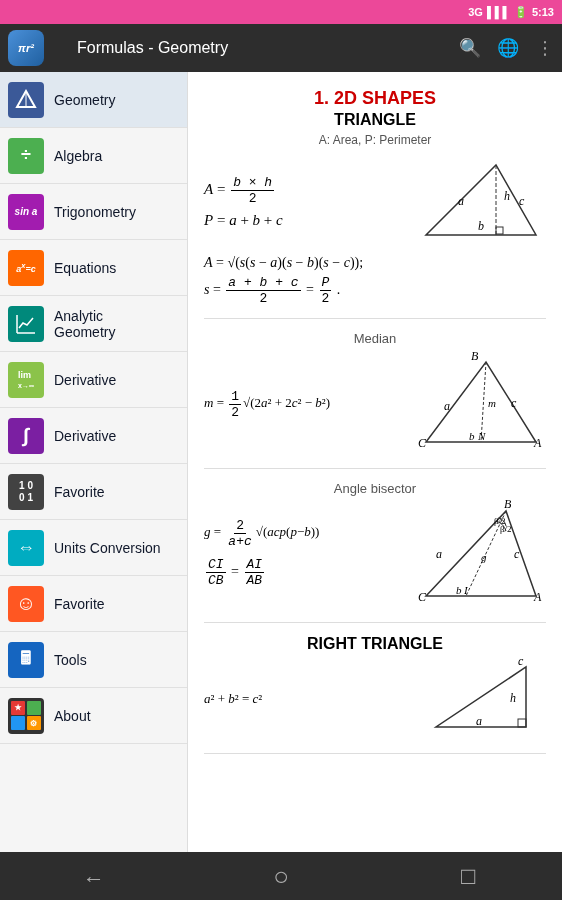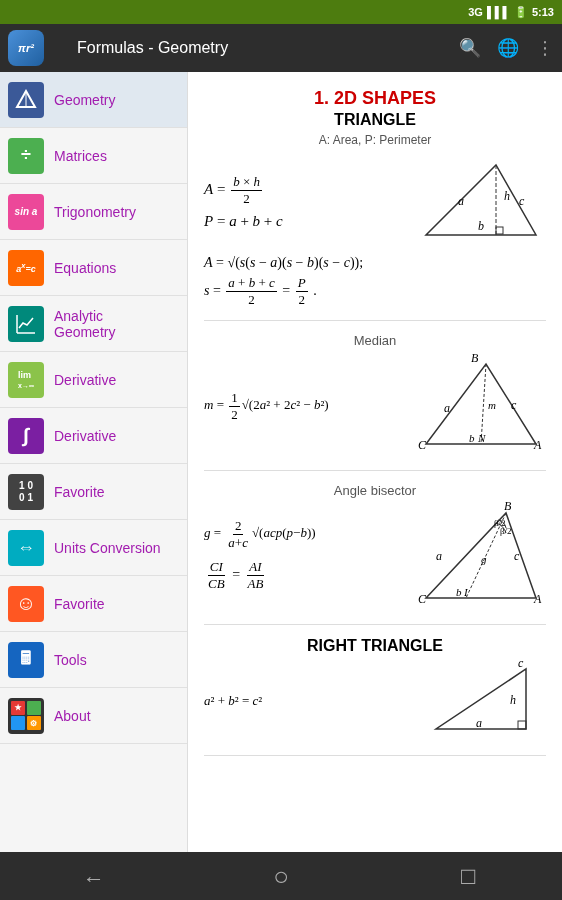--- a/index.html
+++ b/index.html
@@ -9,21 +9,21 @@
       background: #1a1a1a;
       font-family: 'Arial', sans-serif;
       overflow: hidden;
       position: relative;
     }
 
     
     .status-bar {
       width: 100%;
       height: 24px;
-      background: #4d7c0f;
+      background: #ec4899;
       display: flex;
       align-items: center;
       justify-content: flex-end;
       padding: 12px 8px;
       color: white;
       font-size: 11px;
       font-weight: bold;
     }
     .status-bar-icons {
       display: flex;
@@ -102,21 +102,21 @@
       display: flex;
       align-items: center;
       justify-content: center;
       color: white;
       font-size: 13px;
       font-weight: bold;
       flex-shrink: 0;
     }
     .sidebar-label {
       font-size: 14px;
-      color: #a21caf;
+      color: #0f172a;
     }
 
     
     .content-area {
       flex: 1;
       background: white;
       overflow-y: auto;
       padding: 16px 16px;
     }
 
@@ -156,21 +156,21 @@
     .formula-block {
       flex: 1;
     }
 
     .math-frac {
       display: inline-flex;
       flex-direction: column;
       align-items: center;
       vertical-align: middle;
       margin: 0 2px;
-      font-family: Liberation Serif, serif;
+      font-family: Liberation Mono, monospace;
     }
     .math-frac .num {
       border-bottom: 1px solid #000;
       padding: 0 2px;
       font-size: 13px;
     }
     .math-frac .den {
       padding: 0 2px;
       font-size: 13px;
     }
@@ -215,21 +215,21 @@
       display: flex;
       align-items: center;
       justify-content: center;
       width: 60px;
       height: 48px;
     }
 
     
     .ic-blue { background: #3b5998; }
     .ic-green { background: #4caf50; }
-    .ic-red { background: #ec4899; }
+    .ic-red { background: #a21caf; }
     .ic-orange { background: #ff6600; }
     .ic-teal { background: #00897b; }
     .ic-lime { background: #8bc34a; }
     .ic-purple { background: #7b1fa2; }
     .ic-dark { background: #424242; }
     .ic-cyan { background: #00acc1; }
     .ic-smiley { background: #ff5722; }
     .ic-calc { background: #1565c0; }
   </style>
 </head>
@@ -267,21 +267,21 @@
             <line x1="11" y1="2" x2="11" y2="18" stroke="white" stroke-width="1"></line>
           </svg>
       </div>
       <span class="sidebar-label">Geometry</span>
     </div>
 
     <div class="sidebar-item">
       <div class="sidebar-icon ic-green">
         <span style="font-size:18px;">÷</span>
       </div>
-      <span class="sidebar-label">Matrices</span>
+      <span class="sidebar-label">Algebra</span>
     </div>
 
     <div class="sidebar-item">
       <div class="sidebar-icon ic-red">
         <span style="font-size:10px; font-style:italic;">sin a</span>
       </div>
       <span class="sidebar-label">Trigonometry</span>
     </div>
 
     <div class="sidebar-item">

